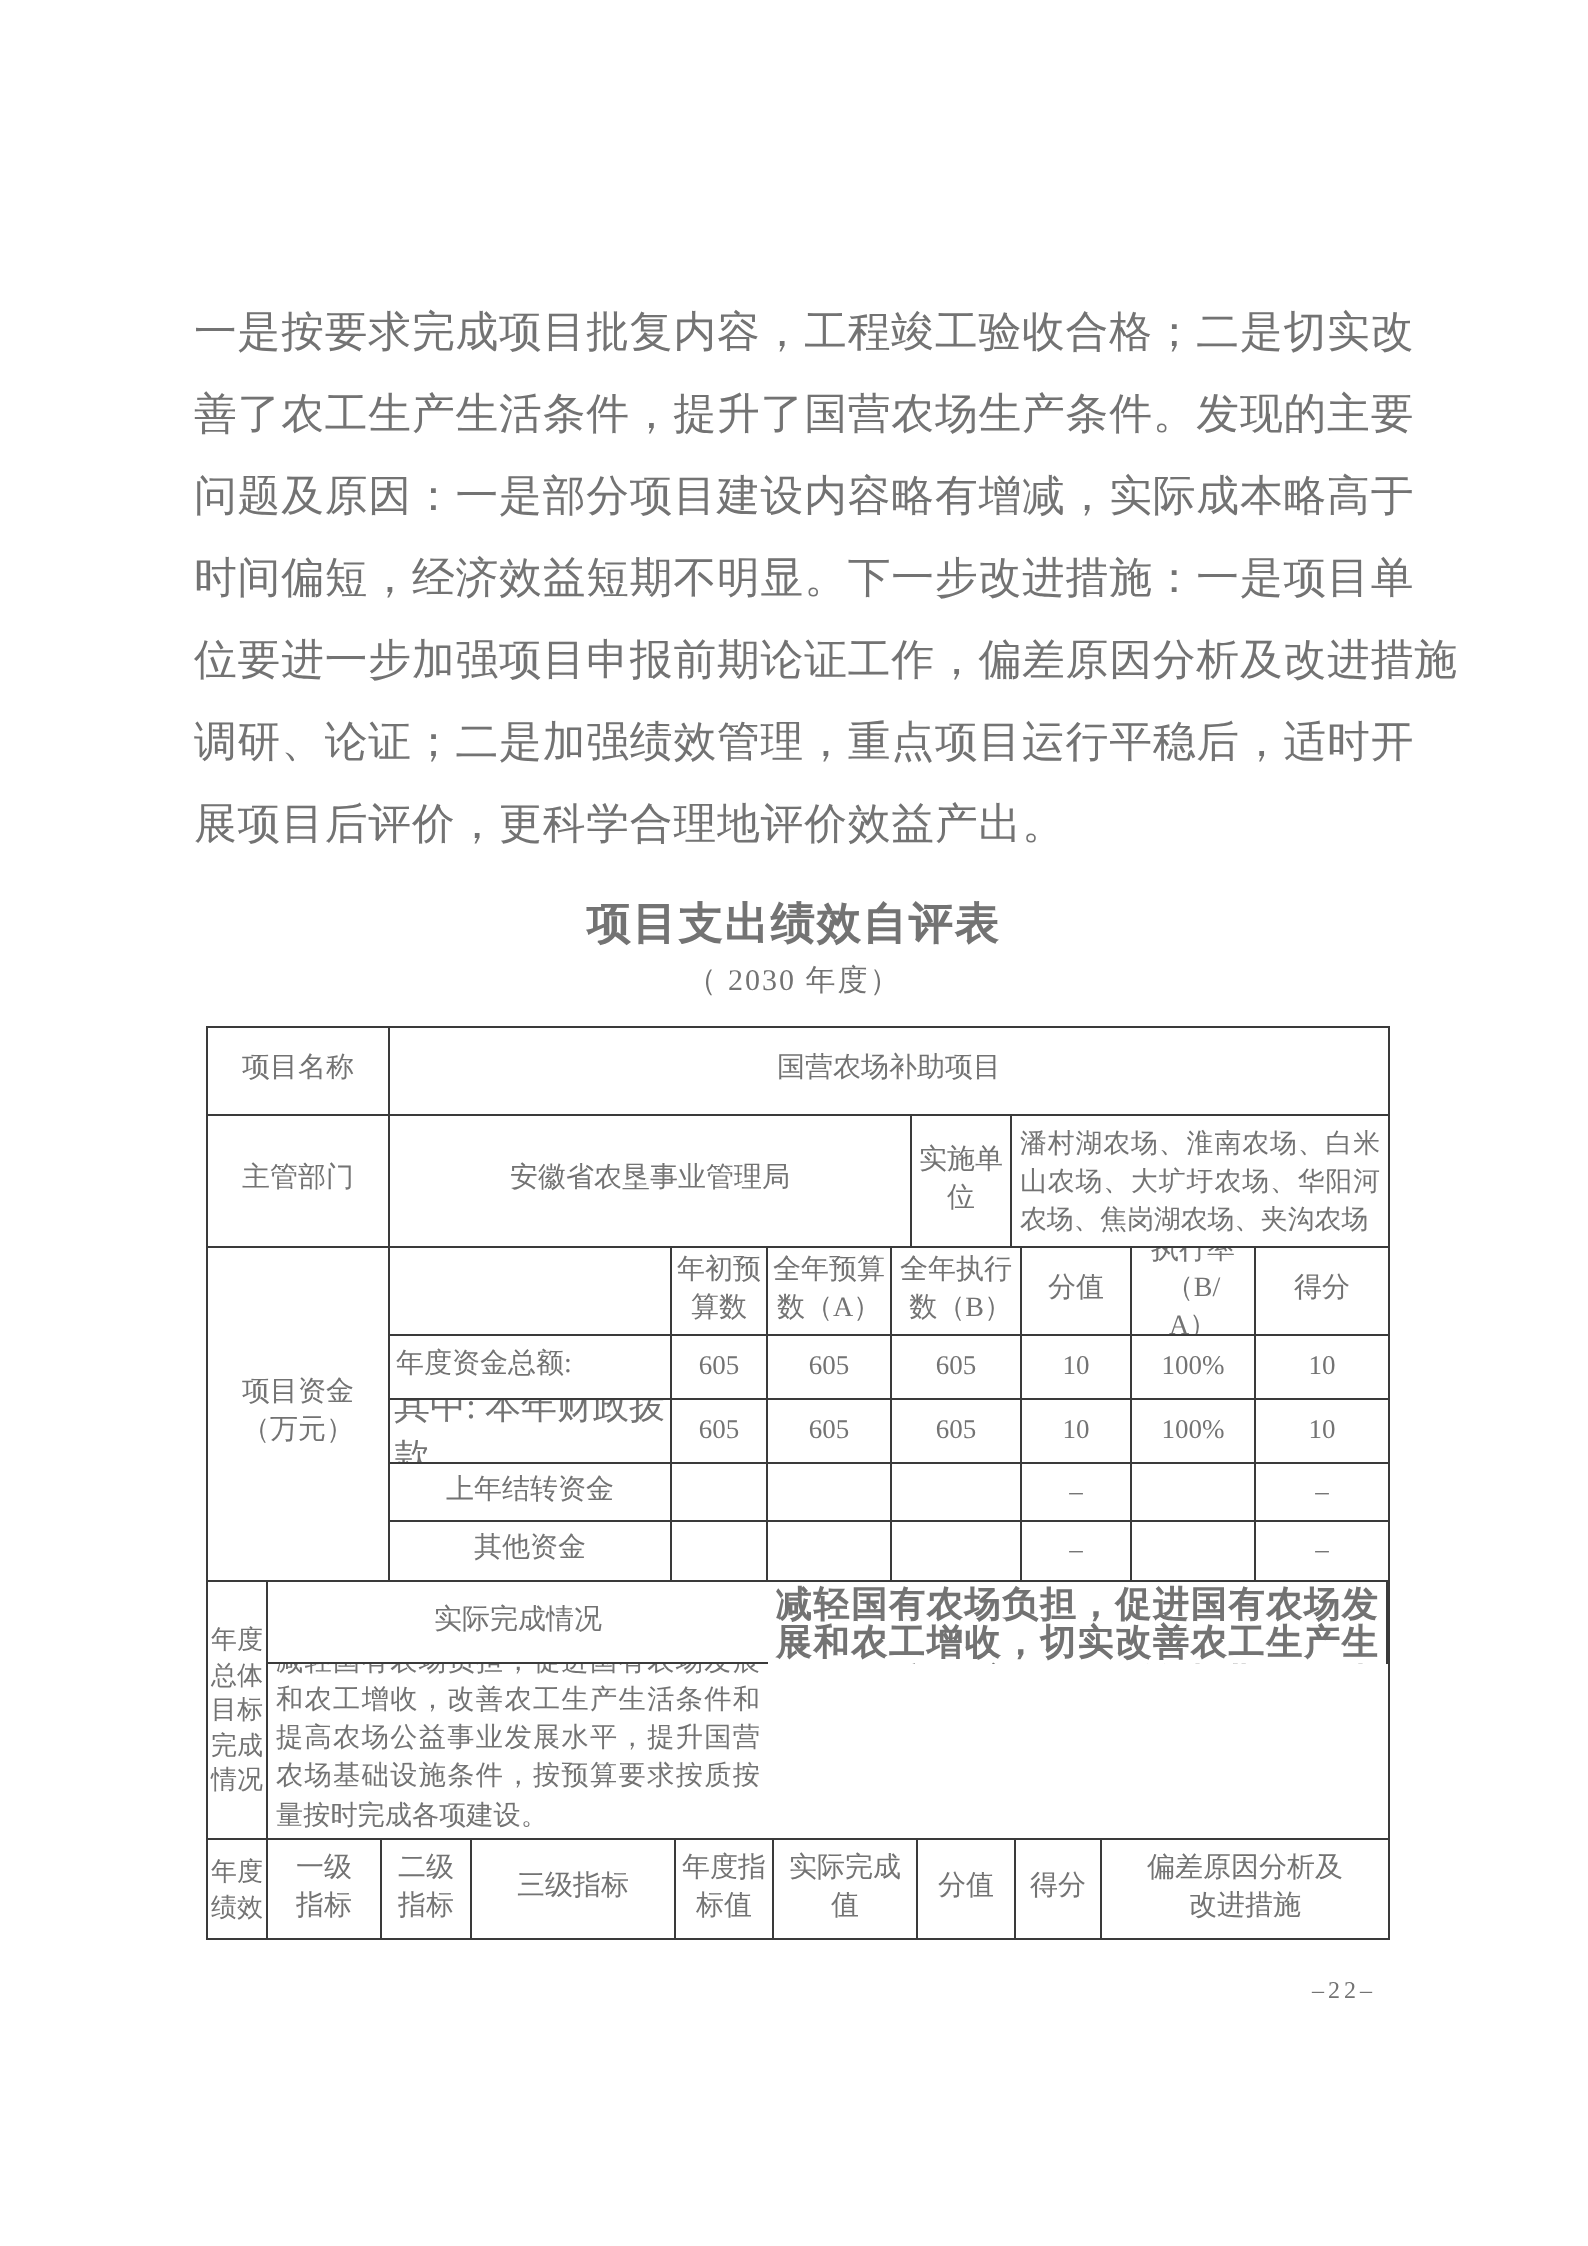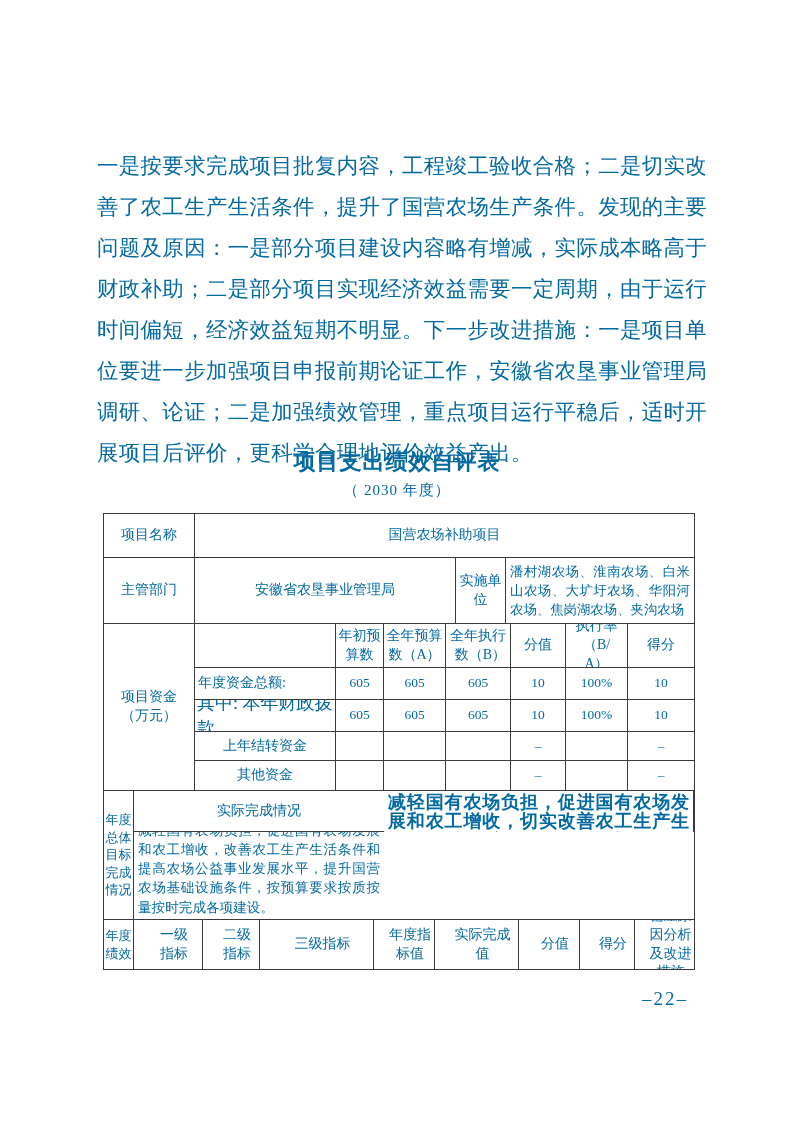--- a/index.html
+++ b/index.html
@@ -1,18 +1,18 @@
 <!DOCTYPE html>
 <html><head>
 <meta charset="utf-8">
 <style>
   html,body{margin:0;padding:0;background:#e8e8e8;}
   .page{
     position:relative;width:794px;height:1123px;background:#ffffff;
-    font-family:"Liberation Serif","DejaVu Serif",serif;color:#0369a1;
+    font-family:"Liberation Serif","DejaVu Serif",serif;color:#737373;
     margin:0 auto;overflow:hidden;
   }
   
   .para{position:absolute;left:97px;top:146px;width:606px;}
   .para .pline{height:41px;line-height:41px;font-size:21.4px;white-space:nowrap;letter-spacing:0.4px;}
   
   .tbl-title{position:absolute;left:0;top:447px;width:794px;text-align:center;
     font-size:22px;font-weight:bold;letter-spacing:1px;}
   .tbl-subtitle{position:absolute;left:0;top:481px;width:794px;text-align:center;font-size:15px;letter-spacing:1px;}
   
@@ -27,37 +27,36 @@
   .left{justify-content:flex-start;text-align:left;padding-left:3px;}
   .num{font-size:13.5px;}
   .wrap{display:inline-block;text-align:center;word-break:break-all;}
   .just{display:block;text-align:justify;padding:2px 4px;font-size:13.4px;line-height:19.3px;overflow:hidden;}
   .vlab{display:inline-block;width:28px;font-size:13px;line-height:17.5px;word-break:break-all;text-align:center;}
   .s1{grid-template-columns:91px 1fr;height:44px;}
   .s2{grid-template-columns:91px 261px 50px 1fr;height:66px;}
   .s3{grid-template-columns:91px 141px 48px 62px 65px 55px 62px 1fr;
       grid-template-rows:44px 32px 32px 29px 29px;height:167px;}
   .s4{grid-template-columns:30px 250px 1fr;grid-template-rows:41px 1fr;height:129px;}
-  .s5{grid-template-columns:30px 57px 45px 102px 49px 72px 49px 43px 1fr;height:49px;gap:12px;}
+  .s5{grid-template-columns:30px 57px 45px 102px 49px 72px 49px 43px 1fr;height:49px;}
   .span-rows-5{grid-row:1/6;grid-column:1;}
   .span-rows-2{grid-row:1/3;grid-column:1;}
-  .pageno{position:absolute;top:988px;right:106px;font-size:19px;letter-spacing:2px;}
+  .pageno{position:absolute;top:988px;right:106px;font-size:12px;letter-spacing:2px;}
 </style>
 </head>
 <body>
 
 <div class="page">
 
   <div class="para">
     <div class="pline">一是按要求完成项目批复内容，工程竣工验收合格；二是切实改</div>
     <div class="pline">善了农工生产生活条件，提升了国营农场生产条件。发现的主要</div>
     <div class="pline">问题及原因：一是部分项目建设内容略有增减，实际成本略高于</div>
-    <div class="pline">财政补助；二是部分项目实现经济效益需要一定周期，由于运行</div>
     <div class="pline">时间偏短，经济效益短期不明显。下一步改进措施：一是项目单</div>
-    <div class="pline">位要进一步加强项目申报前期论证工作，安徽省农垦事业管理局</div>
+    <div class="pline">位要进一步加强项目申报前期论证工作，偏差原因分析及改进措施</div>
     <div class="pline">调研、论证；二是加强绩效管理，重点项目运行平稳后，适时开</div>
     <div class="pline">展项目后评价，更科学合理地评价效益产出。</div>
   </div>
 
   <div class="tbl-title">项目支出绩效自评表</div>
   <div class="tbl-subtitle">（ 2030 年度）</div>
 
   <div class="tbl">
 
     <div class="sec s1">

